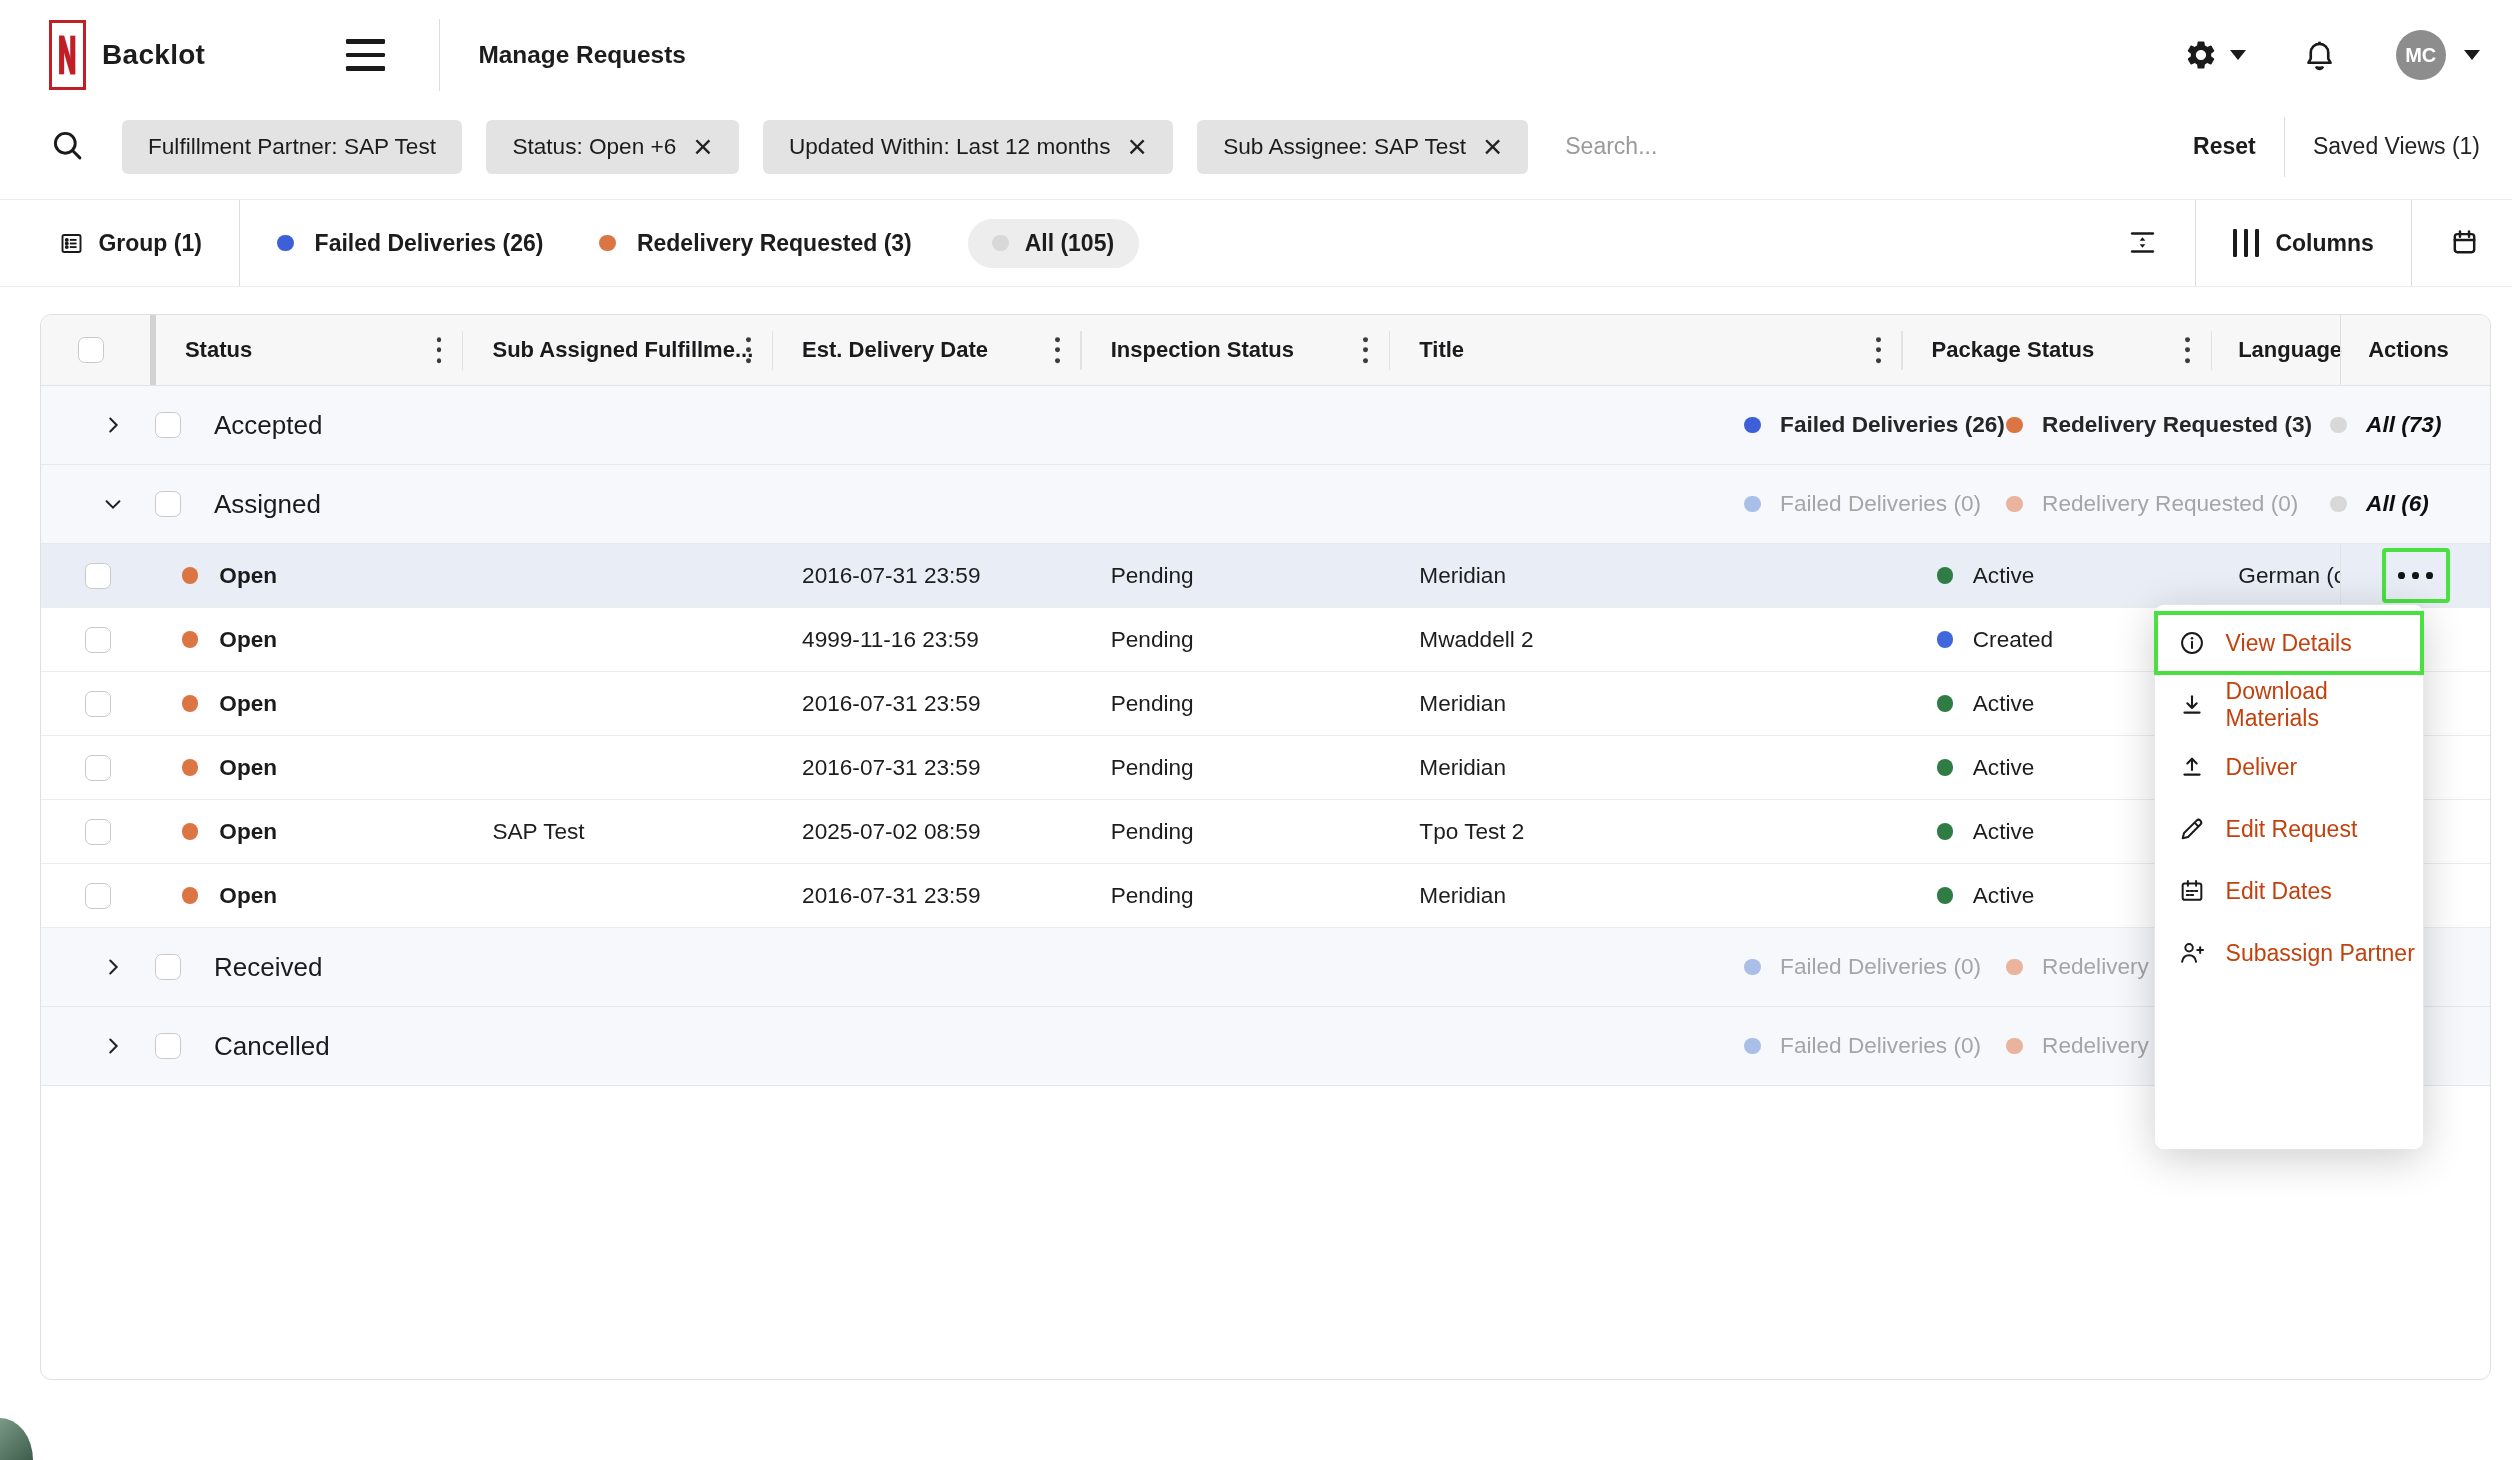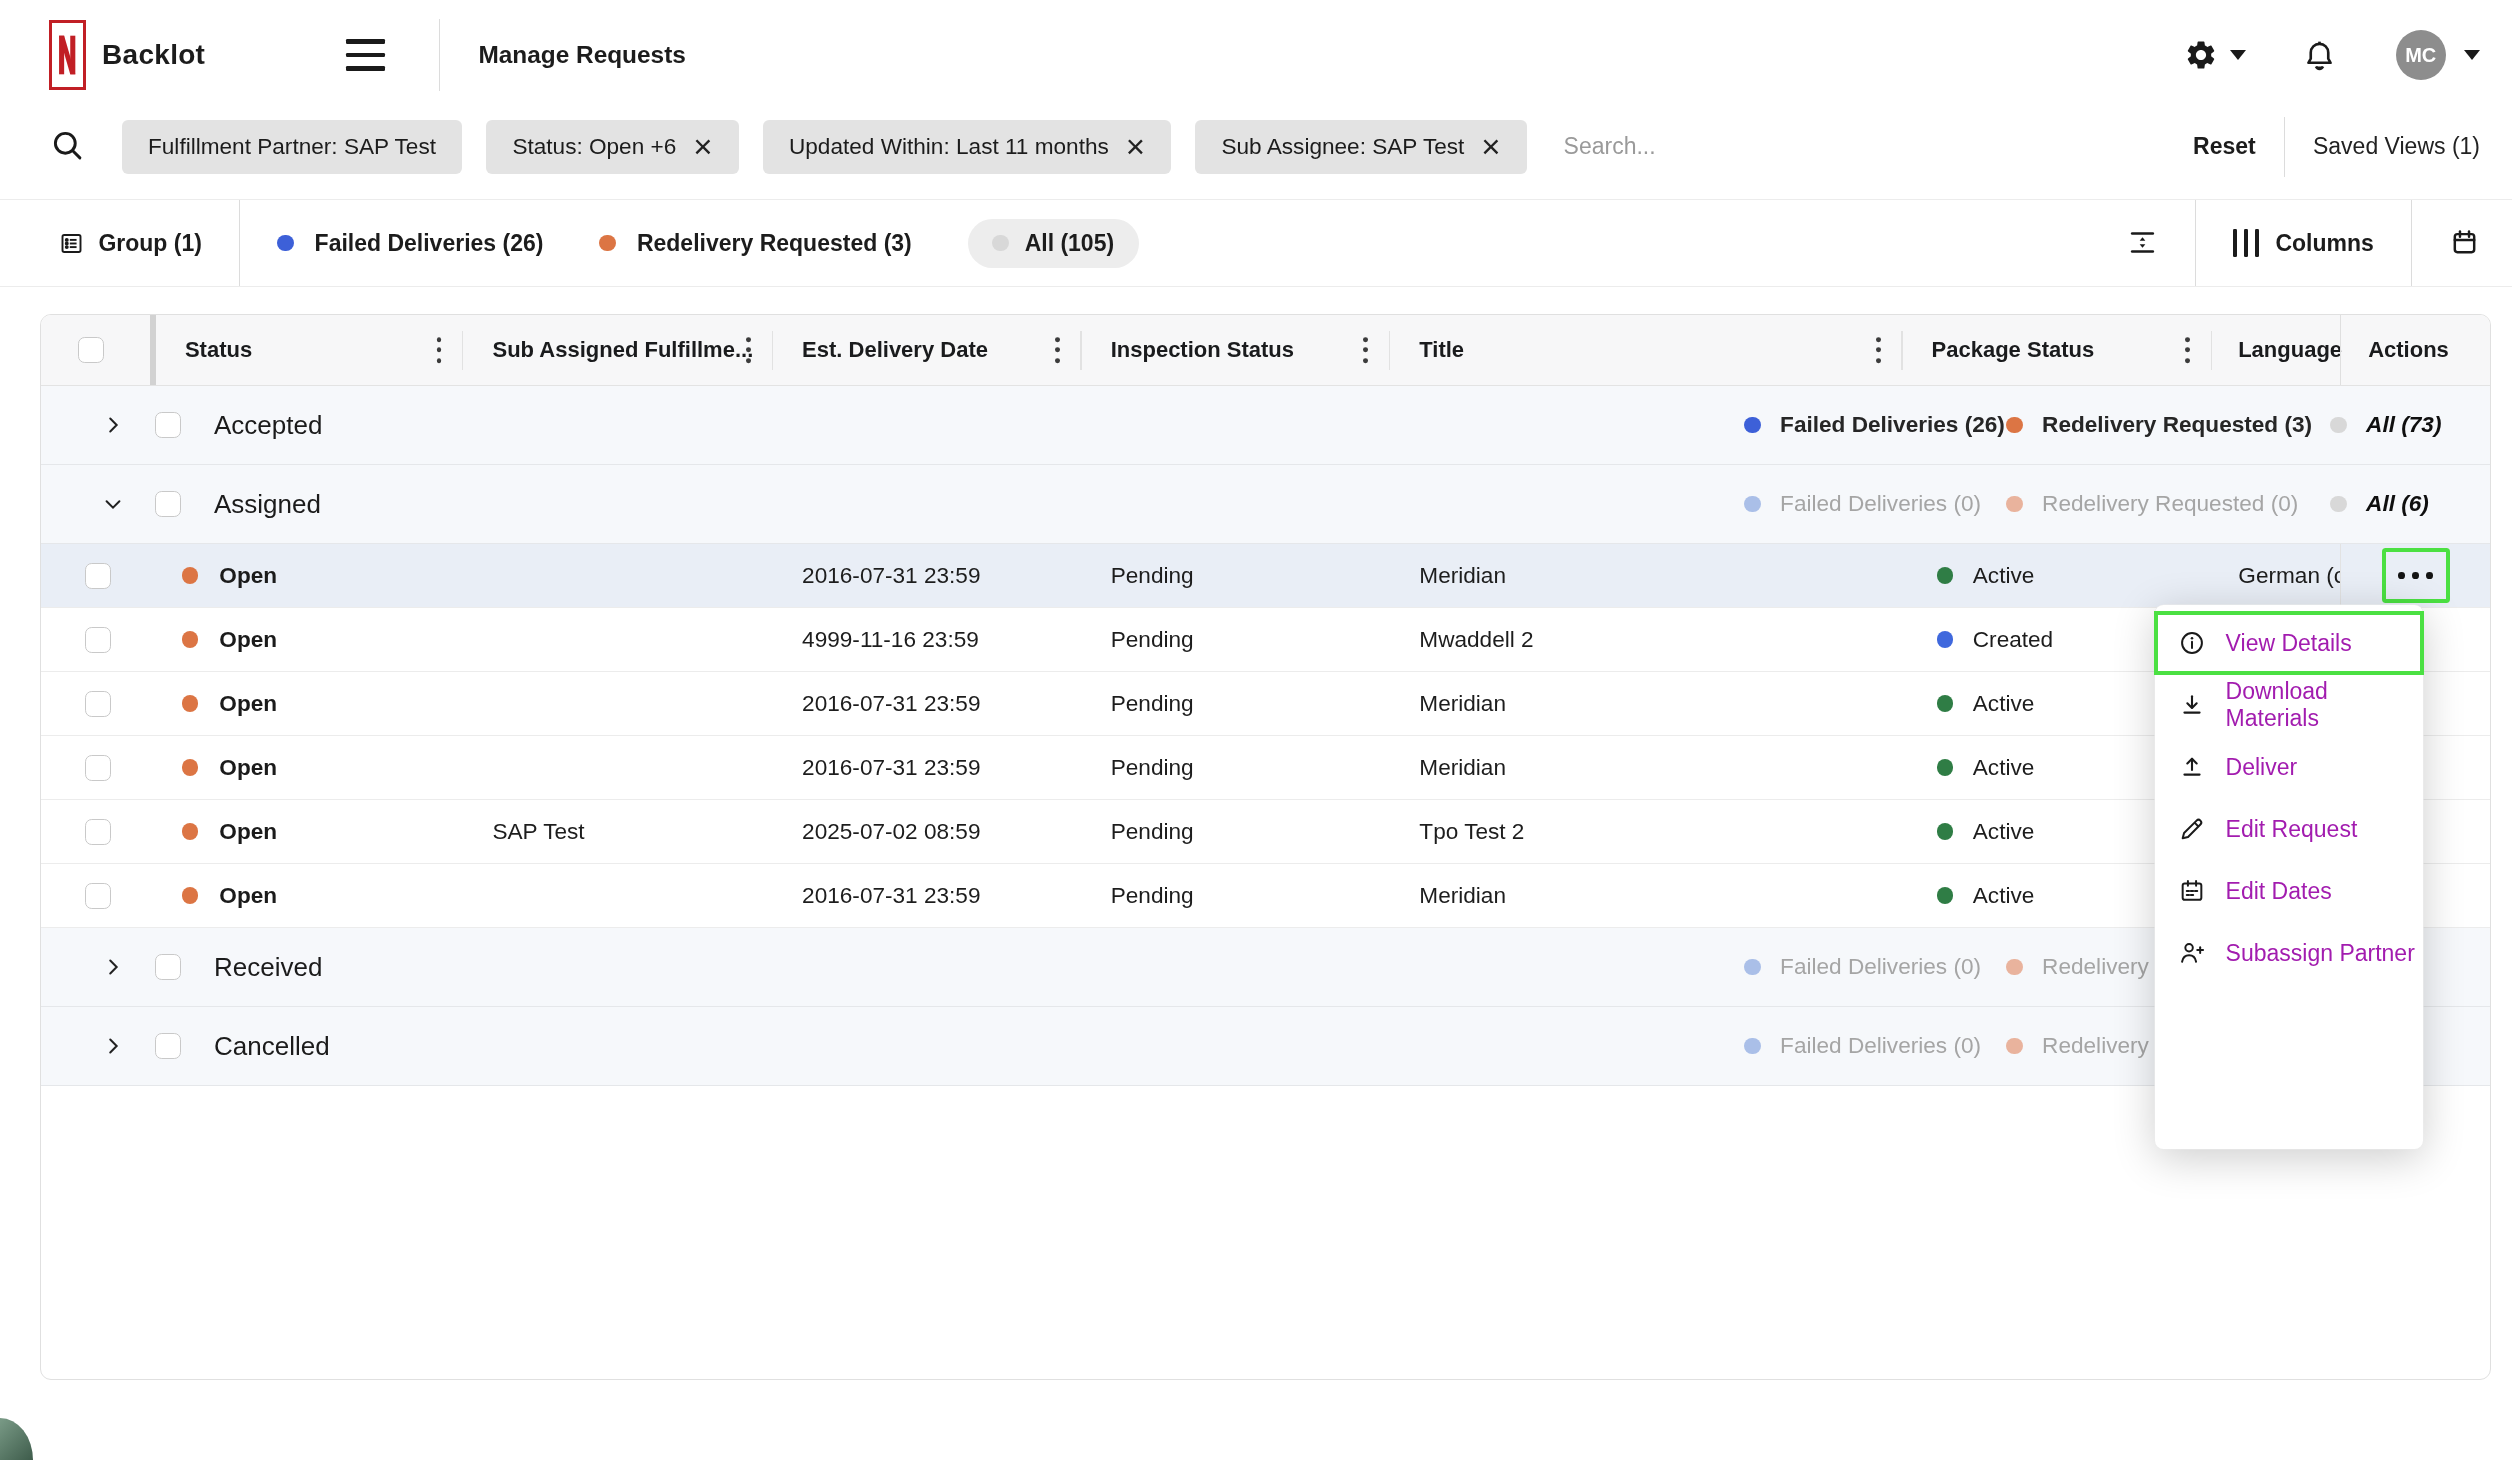--- a/index.html
+++ b/index.html
@@ -94,21 +94,21 @@
     justify-content:center; padding-left:0; overflow:visible; }
   .dots-box { width:68px; height:55px; border:4.9px solid #4be042; border-radius:3.7px;
     display:flex; align-items:center; justify-content:center; gap:7.3px; cursor:pointer; }
   .dots-box i { width:6.7px; height:6.7px; border-radius:50%; background:#141414; }
 
   
   .menu { position:absolute; left:2155px; top:605px; width:268px; height:544px; background:#fff;
     border-radius:8.6px; box-shadow:0 0 0 0.6px #ececec, 0 8.6px 43px rgba(0,0,0,.20);
     z-index:60; padding-top:7.3px; }
   .menu-item { height:62px; display:flex; align-items:center; padding-left:23px; gap:19.6px;
-    font-size:23px; color:#a21caf; cursor:pointer; }
+    font-size:23px; color:#c2410c; cursor:pointer; }
   .menu-item svg { flex:0 0 auto; }
   .menu-item.hl { outline:4.9px solid #4be042; outline-offset:-3.7px; }
 
   .corner-blob { position:absolute; left:0; bottom:0; width:33px; height:42px;
     border-top-right-radius:100%; background:linear-gradient(135deg,#7a9b87,#3e5c4b); z-index:99; }
 </style>
 </head>
 <body>
 
 <header class="app-header">
@@ -154,21 +154,21 @@
     </svg>
   </span>
   <div class="chip">
     <span>Fulfillment Partner: SAP Test</span>
   </div>
   <div class="chip">
     <span>Status: Open +6</span>
     <span class="x">×</span>
   </div>
   <div class="chip">
-    <span>Updated Within: Last 11 months</span>
+    <span>Updated Within: Last 12 months</span>
     <span class="x">×</span>
   </div>
   <div class="chip">
     <span>Sub Assignee: SAP Test</span>
     <span class="x">×</span>
   </div>
   <span class="search-ph">Search...</span>
   <div class="fl-right">
     <span class="reset">Reset</span>
     <span class="fl-div"></span>

